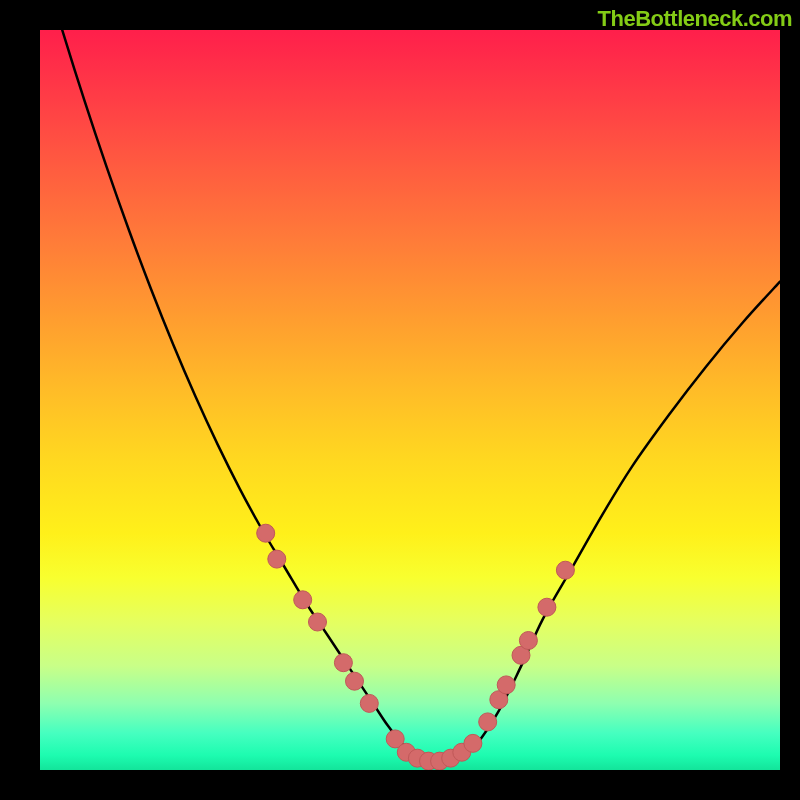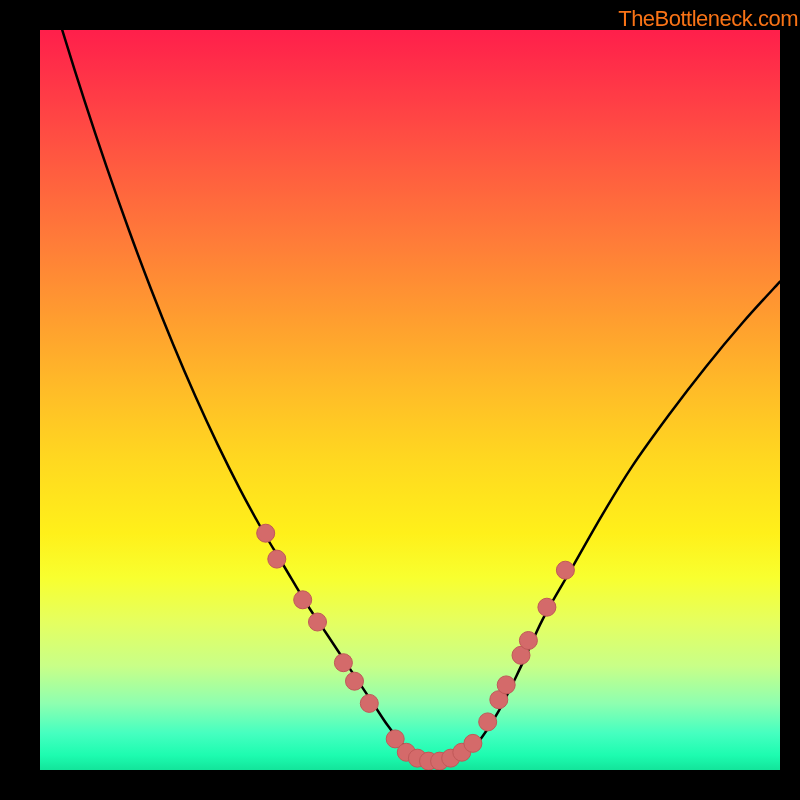--- a/index.html
+++ b/index.html
@@ -13,24 +13,24 @@
   }
   .frame {
     position: relative;
     width: 800px;
     height: 800px;
     background: #000;
   }
   .watermark {
     position: absolute;
     top: 6px;
-    right: 2px;
-    color: #f97316;
+    right: 8px;
+    color: #84cc16;
     font-size: 22px;
-    font-weight: 400;
+    font-weight: 700;
     letter-spacing: -0.5px;
     z-index: 50;
   }
   .plot {
     position: absolute;
     left: 40px;
     top: 30px;
     width: 740px;
     height: 740px;
     background: linear-gradient(to bottom,

